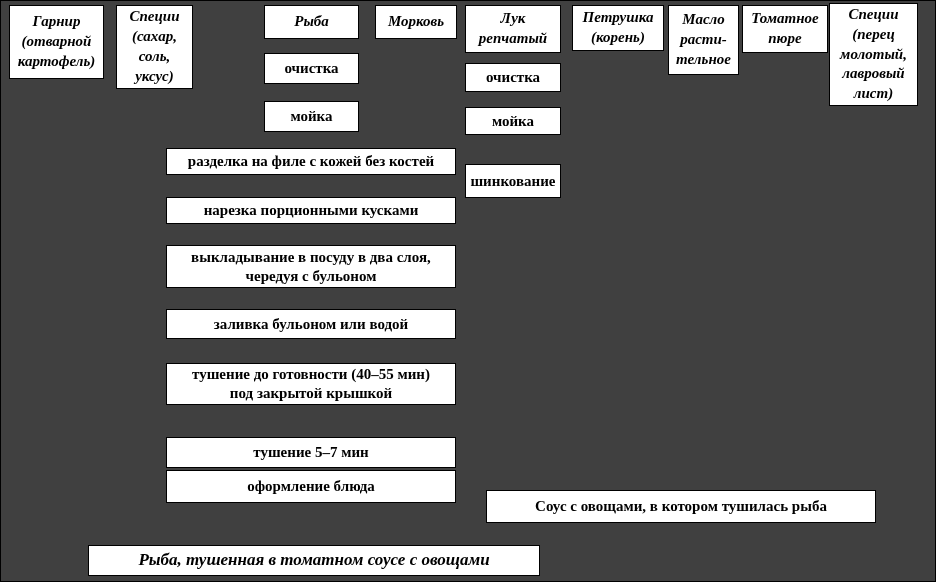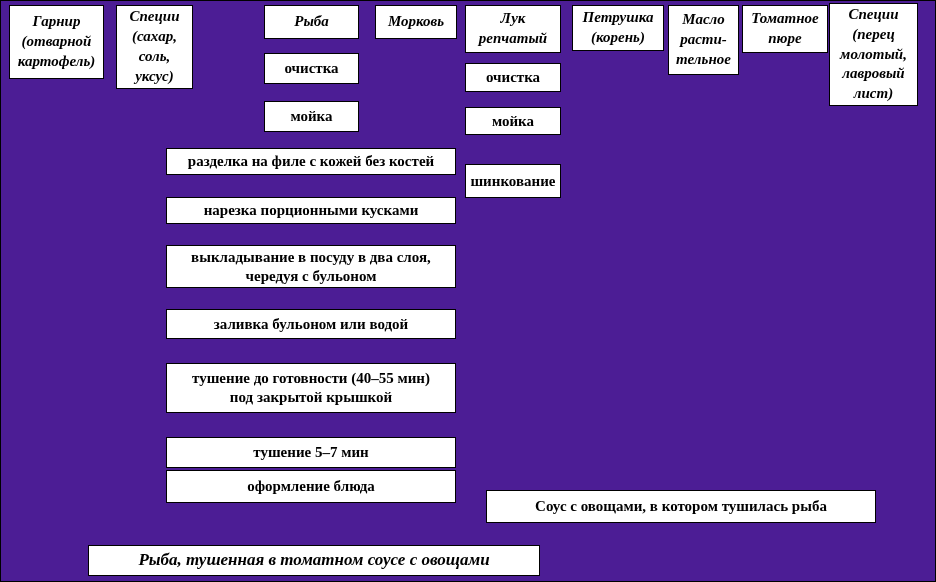--- a/index.html
+++ b/index.html
@@ -4,21 +4,21 @@
 <style>
   html, body {
     margin: 0;
     padding: 0;
     background: #ffffff;
   }
   .canvas {
     position: relative;
     width: 936px;
     height: 582px;
-    background: #4c1d95;
+    background: #404040;
     border: 1px solid #000000;
     box-sizing: border-box;
     font-family: "Liberation Serif", serif;
     overflow: hidden;
   }
   .box {
     position: absolute;
     box-sizing: border-box;
     background: #ffffff;
     border: 1px solid #000000;
@@ -88,21 +88,21 @@
 
   <div class="box step" style="left:165px; top:147px; width:290px; height:27px;">разделка на филе с кожей без костей</div>
 
   <div class="box step" style="left:165px; top:196px; width:290px; height:27px;">нарезка порционными кусками</div>
 
   <div class="box step" style="left:165px; top:244px; width:290px; height:43px;">выкладывание в посуду в два слоя,
 чередуя с бульоном</div>
 
   <div class="box step" style="left:165px; top:308px; width:290px; height:30px;">заливка бульоном или водой</div>
 
-  <div class="box step" style="left:165px; top:362px; width:290px; height:50px;">тушение до готовности (40–55 мин)
+  <div class="box step" style="left:165px; top:362px; width:290px; height:42px;">тушение до готовности (40–55 мин)
 под закрытой крышкой</div>
 
   <div class="box step" style="left:165px; top:436px; width:290px; height:31px;">тушение 5–7 мин</div>
 
   <div class="box step" style="left:165px; top:469px; width:290px; height:33px;">оформление блюда</div>
 
   <div class="box step" style="left:464px; top:62px; width:96px; height:29px;">очистка</div>
 
   <div class="box step" style="left:464px; top:106px; width:96px; height:28px;">мойка</div>
 

